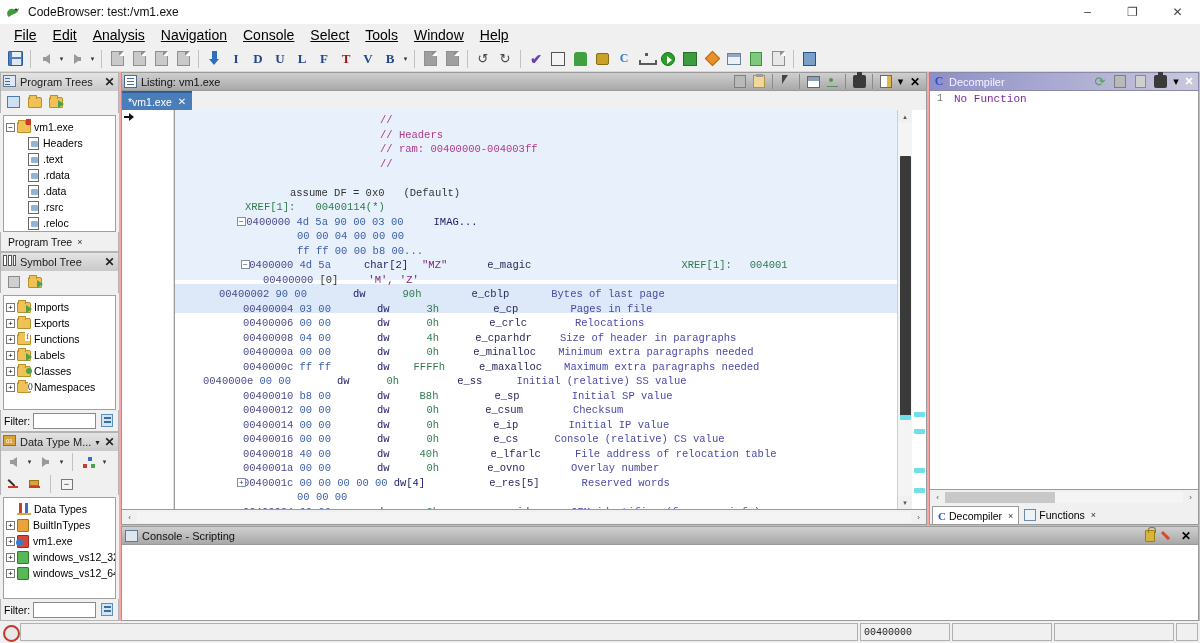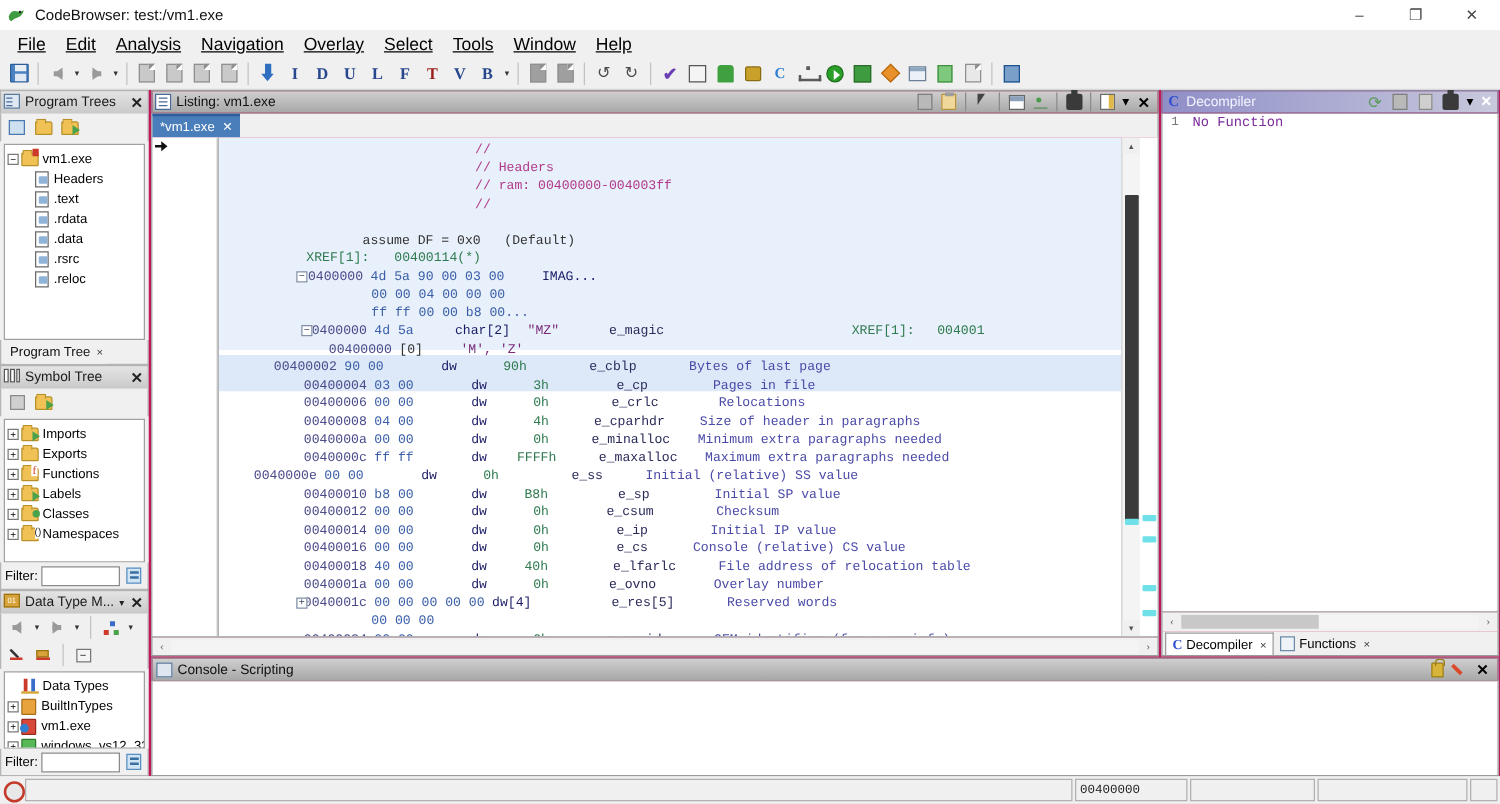--- a/index.html
+++ b/index.html
@@ -176,21 +176,21 @@
   .filter-row .flabel { font-size: 10.5px; }
   .filter-row input {
     flex: 1; height: 16px; border: 1px solid #8a8a8a; background: #fff; font-size: 10px;
     padding: 0 2px; font-family: "Liberation Sans", sans-serif; min-width:0;
   }
   .filter-row .fbtn { width: 16px; height: 16px; flex:none; display:flex; align-items:center; justify-content:center;}
   .ico-filterdoc { width: 12px; height: 13px; background: #cfe4f5; border: 1px solid #5a8fc0; position: relative; }
   .ico-filterdoc:after { content:""; position:absolute; left:2px; top:2px; width:7px; height:2px; background:#3a6f9f; box-shadow: 0 4px 0 #3a6f9f; }
 
   
-  .centercol { flex: 1; display: flex; flex-direction: column; min-width: 0; background:#be185d; }
+  .centercol { flex: 1; display: flex; flex-direction: column; min-width: 0; background:#fca5a5; }
   .center-top { display: flex; flex: 1; min-height: 0; }
 
   .listing-panel { flex: 1; display: flex; flex-direction: column; min-width: 0; margin-left: 2px; }
   .lp-head {
     height: 19px; display: flex; align-items: center; flex: none;
     background: linear-gradient(to bottom, #cfcfcf, #a8a8a8);
     border: 1px solid #9a9a9a; padding: 0 2px;
   }
   .lp-head .lh-icon { width:13px; height:13px; margin-right:4px; flex:none; border:1px solid #4a6a9a; background:#fff; position:relative;}
   .lp-head .lh-icon:after { content:""; position:absolute; left:2px; top:2px; width:7px; height:1px; background:#4a6a9a; box-shadow:0 3px 0 #4a6a9a, 0 6px 0 #4a6a9a;}
@@ -317,21 +317,21 @@
       <div class="winbtn">❐</div>
       <div class="winbtn close">✕</div>
     </div>
   </div>
 
   <div class="menubar">
     <div class="menuitem">File</div>
     <div class="menuitem">Edit</div>
     <div class="menuitem">Analysis</div>
     <div class="menuitem">Navigation</div>
-    <div class="menuitem">Overlay</div>
+    <div class="menuitem">Console</div>
     <div class="menuitem">Select</div>
     <div class="menuitem">Tools</div>
     <div class="menuitem">Window</div>
     <div class="menuitem">Help</div>
   </div>
 
   <div class="toolbar">
     <div class="tb-btn">
         <div class="ico-save"></div>
       </div>
@@ -440,21 +440,21 @@
     <div class="tb-sep"></div>
     <div class="tb-btn">
         <div class="ico-cblue" style="background:#7a9fc8"></div>
       </div>
   </div>
 
   <div class="body">
 
     <div class="leftcol">
 
-      <div class="panel" style="height:220px;">
+      <div class="panel" style="height:180px;">
         <div class="panel-head">
           <div class="ph-icon">
             <div style="width:13px;height:12px;border:1px solid #5a7a9a;background:#dfe9f3;position:relative;">
               <div style="position:absolute;left:1px;top:2px;width:5px;height:1px;background:#4a6a9a;box-shadow:0 3px 0 #4a6a9a,0 6px 0 #4a6a9a;"></div>
             </div>
           </div>
           <div class="ph-title">Program Trees</div>
           <div class="ph-btn">✕</div>
         </div>
         <div class="panel-toolbar">

